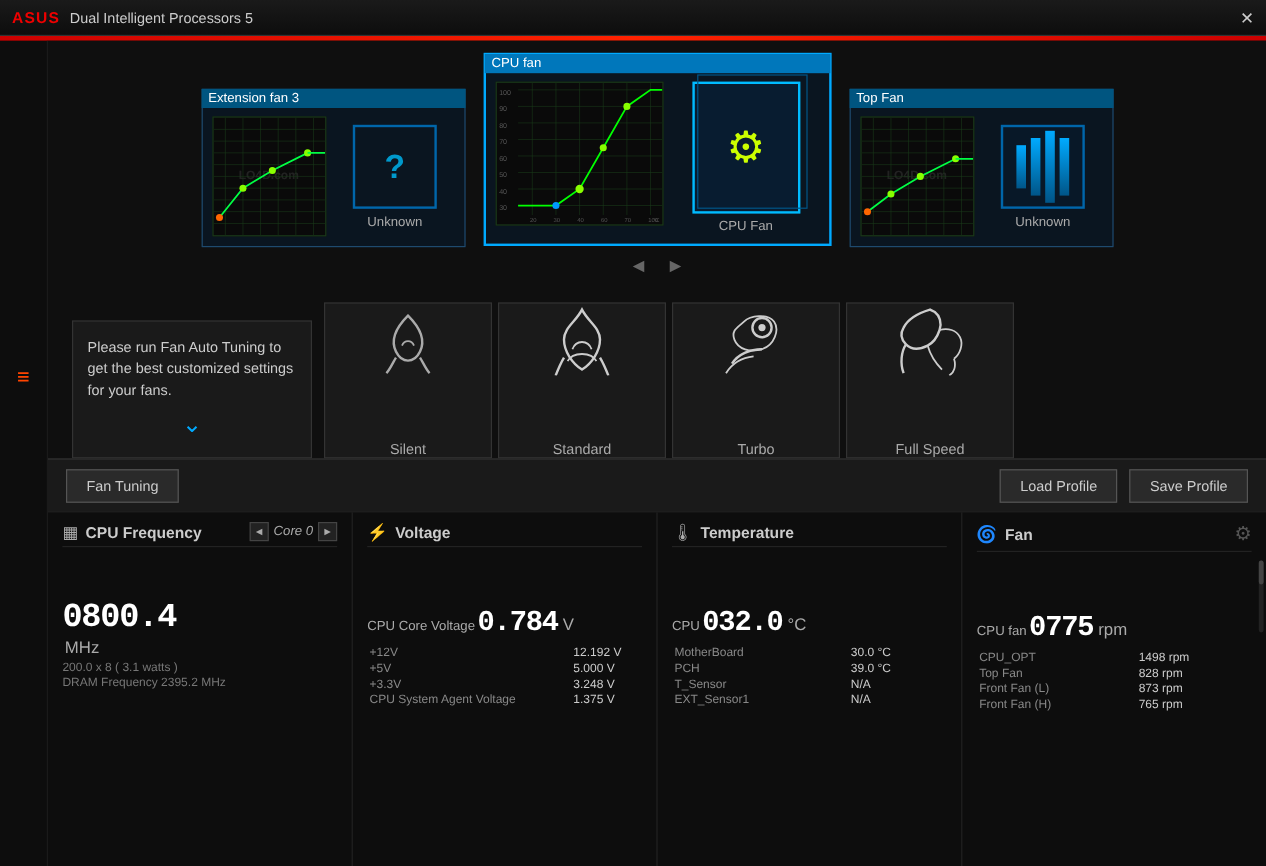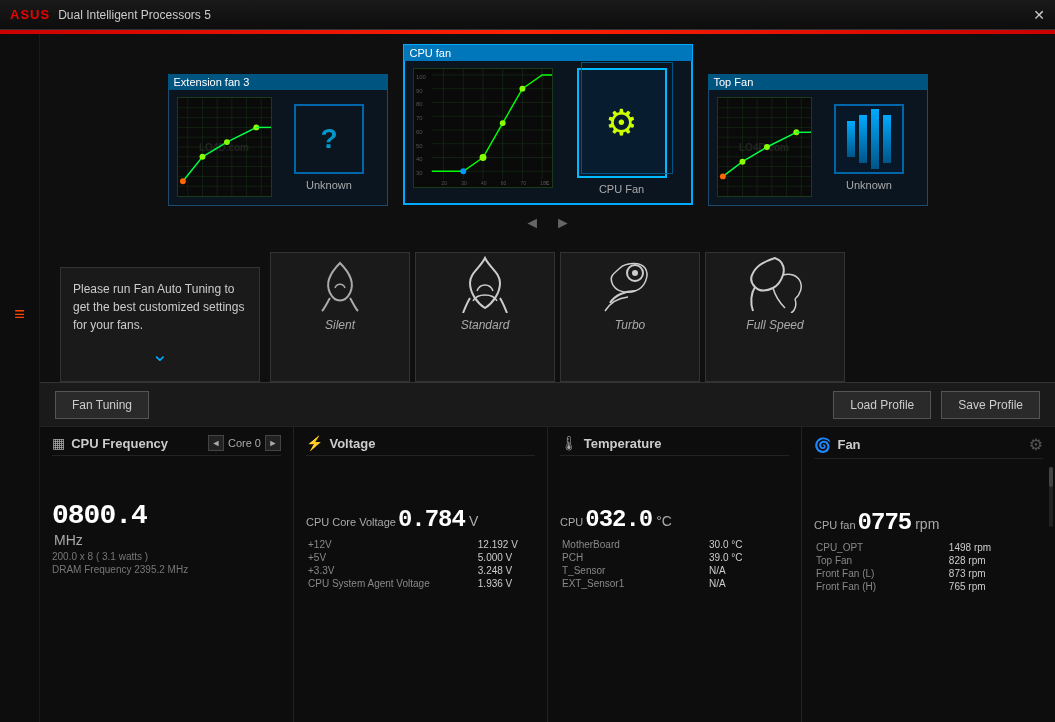--- a/index.html
+++ b/index.html
@@ -212,24 +212,23 @@
     }
 
     .fan-mode-card {
       width: 140px;
       height: 130px;
       background: #1a1a1a;
       border: 1px solid #333;
       display: flex;
       flex-direction: column;
       align-items: center;
-      justify-content: flex-start;
+      justify-content: space-between;
       cursor: pointer;
       margin-right: 5px;
-      font-style: italic;
     }
     .fan-mode-label {
       color: #aaa;
       font-size: 12px;
       margin-top: 5px;
     }
 
     
     #toolbar {
       background: #1a1a1a;
@@ -337,20 +336,21 @@
       height: 16px;
       font-size: 9px;
       cursor: pointer;
       display: flex;
       align-items: center;
       justify-content: center;
     }
     .freq-nav-label {
       color: #aaa;
       font-size: 11px;
+      font-style: italic;
     }
 
     .settings-icon {
       color: #555;
       font-size: 16px;
       cursor: pointer;
     }
 
     
     .chart-svg {
@@ -689,21 +689,21 @@
           <tr>
             <td>+5V</td>
             <td>5.000 V</td>
           </tr>
           <tr>
             <td>+3.3V</td>
             <td>3.248 V</td>
           </tr>
           <tr>
             <td>CPU System Agent Voltage</td>
-            <td>1.936 V</td>
+            <td>1.375 V</td>
           </tr>
         </tbody>
           </table>
       </div>
 
       <div class="stat-panel">
         <div class="stat-header">
           <span class="stat-header-icon">🌡</span>
           <span class="stat-header-title">Temperature</span>
         </div>

